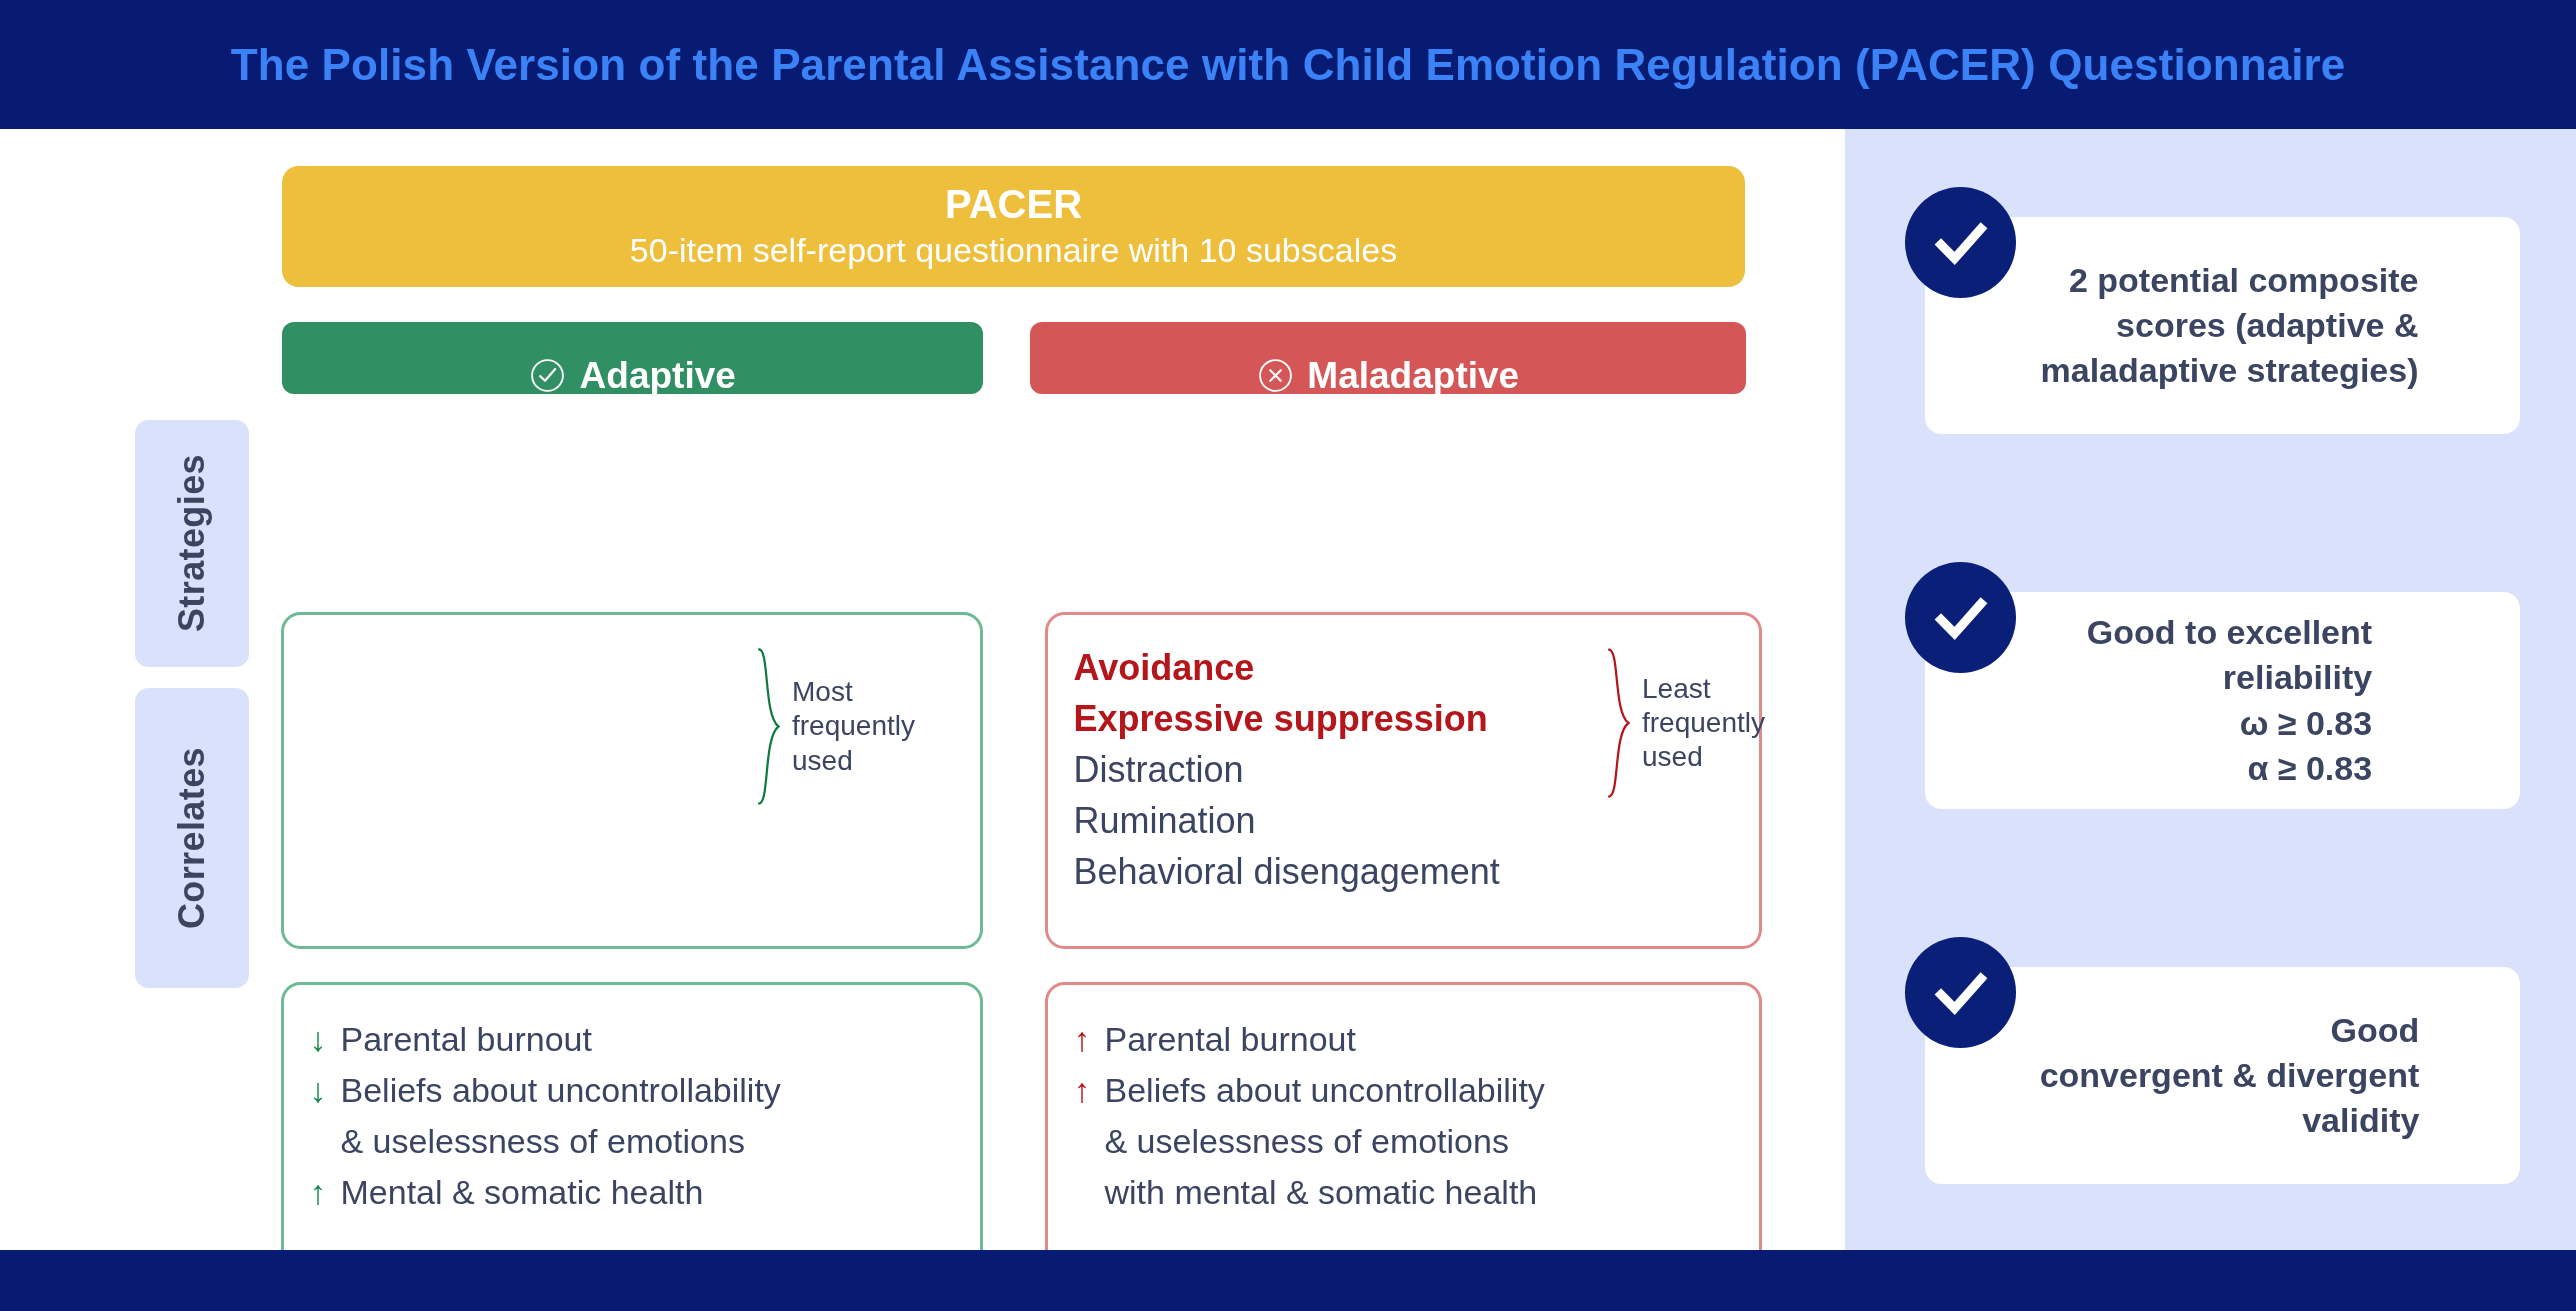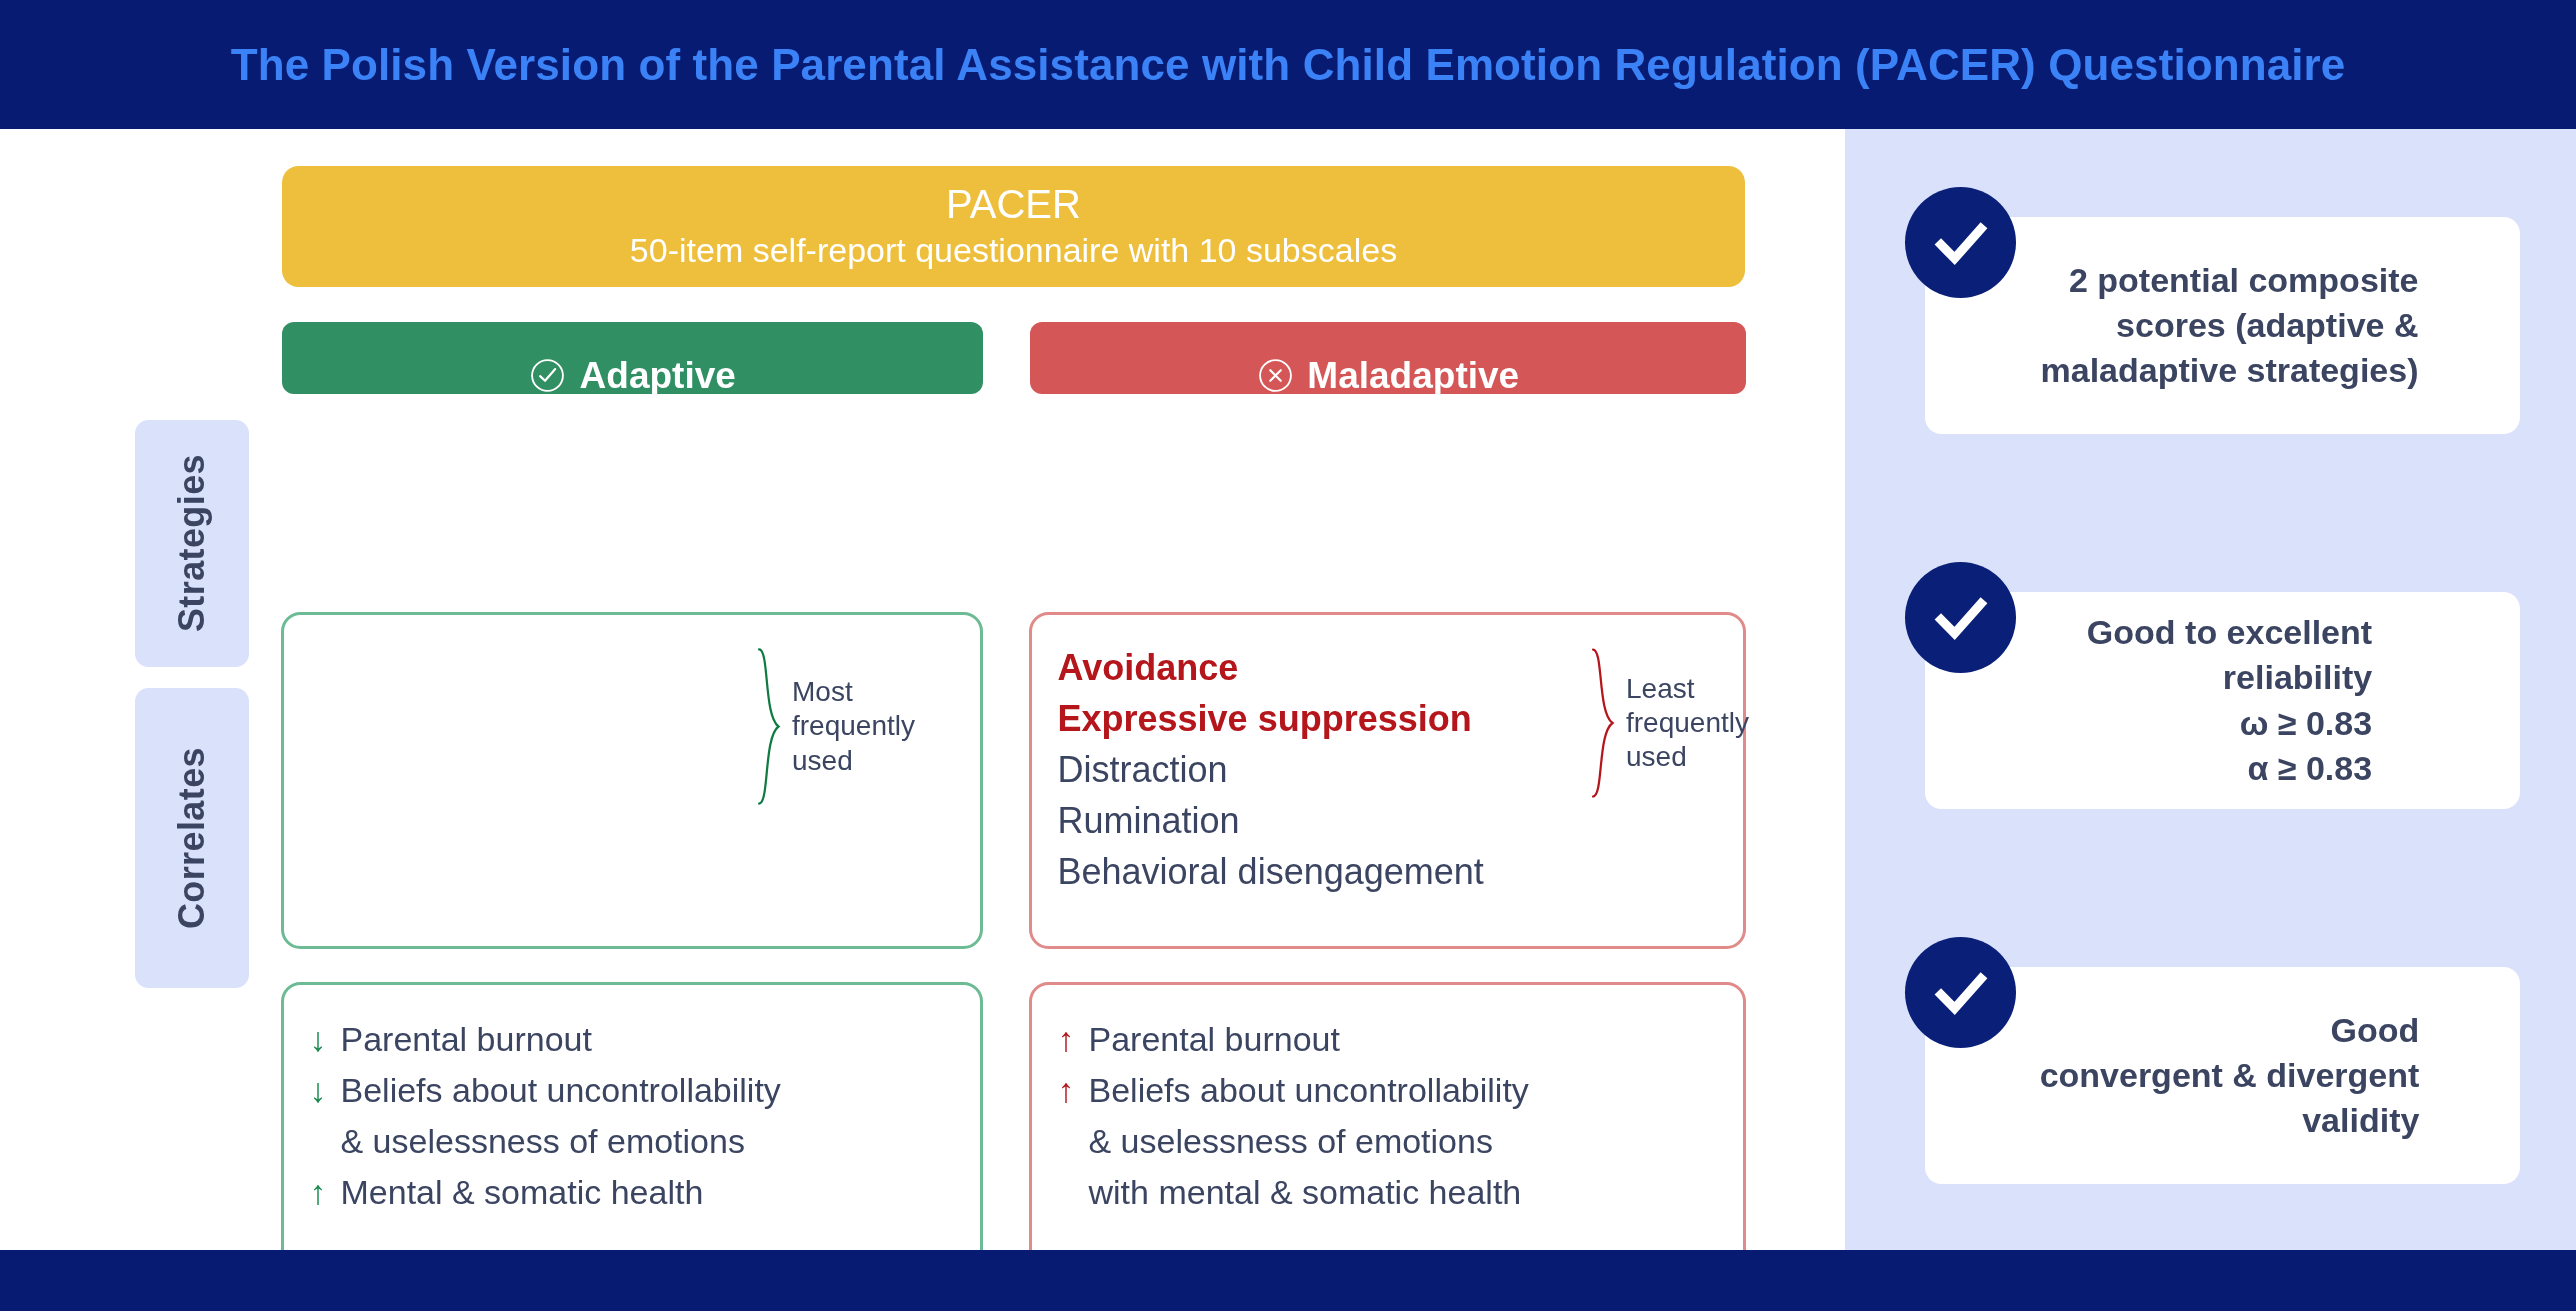--- a/index.html
+++ b/index.html
@@ -104,21 +104,21 @@
     background: #eebf3d;
     border-radius: 16.5px;
     display: flex;
     flex-direction: column;
     align-items: center;
     justify-content: center;
   }
   .pacer-title {
     color: #ffffff;
     font-size: 40px;
-    font-weight: normal;
+    font-weight: bold;
     line-height: 1.12;
   }
   .pacer-sub {
     color: #ffffff;
     font-size: 34px;
     font-weight: normal;
     line-height: 1.2;
     margin-top: 3px;
   }
 
@@ -166,21 +166,21 @@
     letter-spacing: 0.4px;
   }
 
   
   .content-box {
     position: absolute;
     background: #ffffff;
     border-radius: 19.5px;
   }
   .content-box.green { border: 3px solid #6cbb94; }
-  .content-box.red   { border: 3px solid #e08a8a; }
+  .content-box.red   { border: 3px solid #e08a8a; margin-left: 16px; }
 
   .box-strat-adaptive    { left: 281px;  top: 483px;  width: 702px; height: 337px; }
   .box-strat-maladaptive { left: 1029px; top: 483px;  width: 717px; height: 337px; }
   .box-corr-adaptive     { left: 281px;  top: 853px; width: 702px; height: 313px; }
   .box-corr-maladaptive  { left: 1029px; top: 853px; width: 717px; height: 313px; }
 
   .box-inner { position: relative; width: 100%; height: 100%; padding: 27px 0 0 25.5px; }
 
   
   .strat-list { position: relative; }

